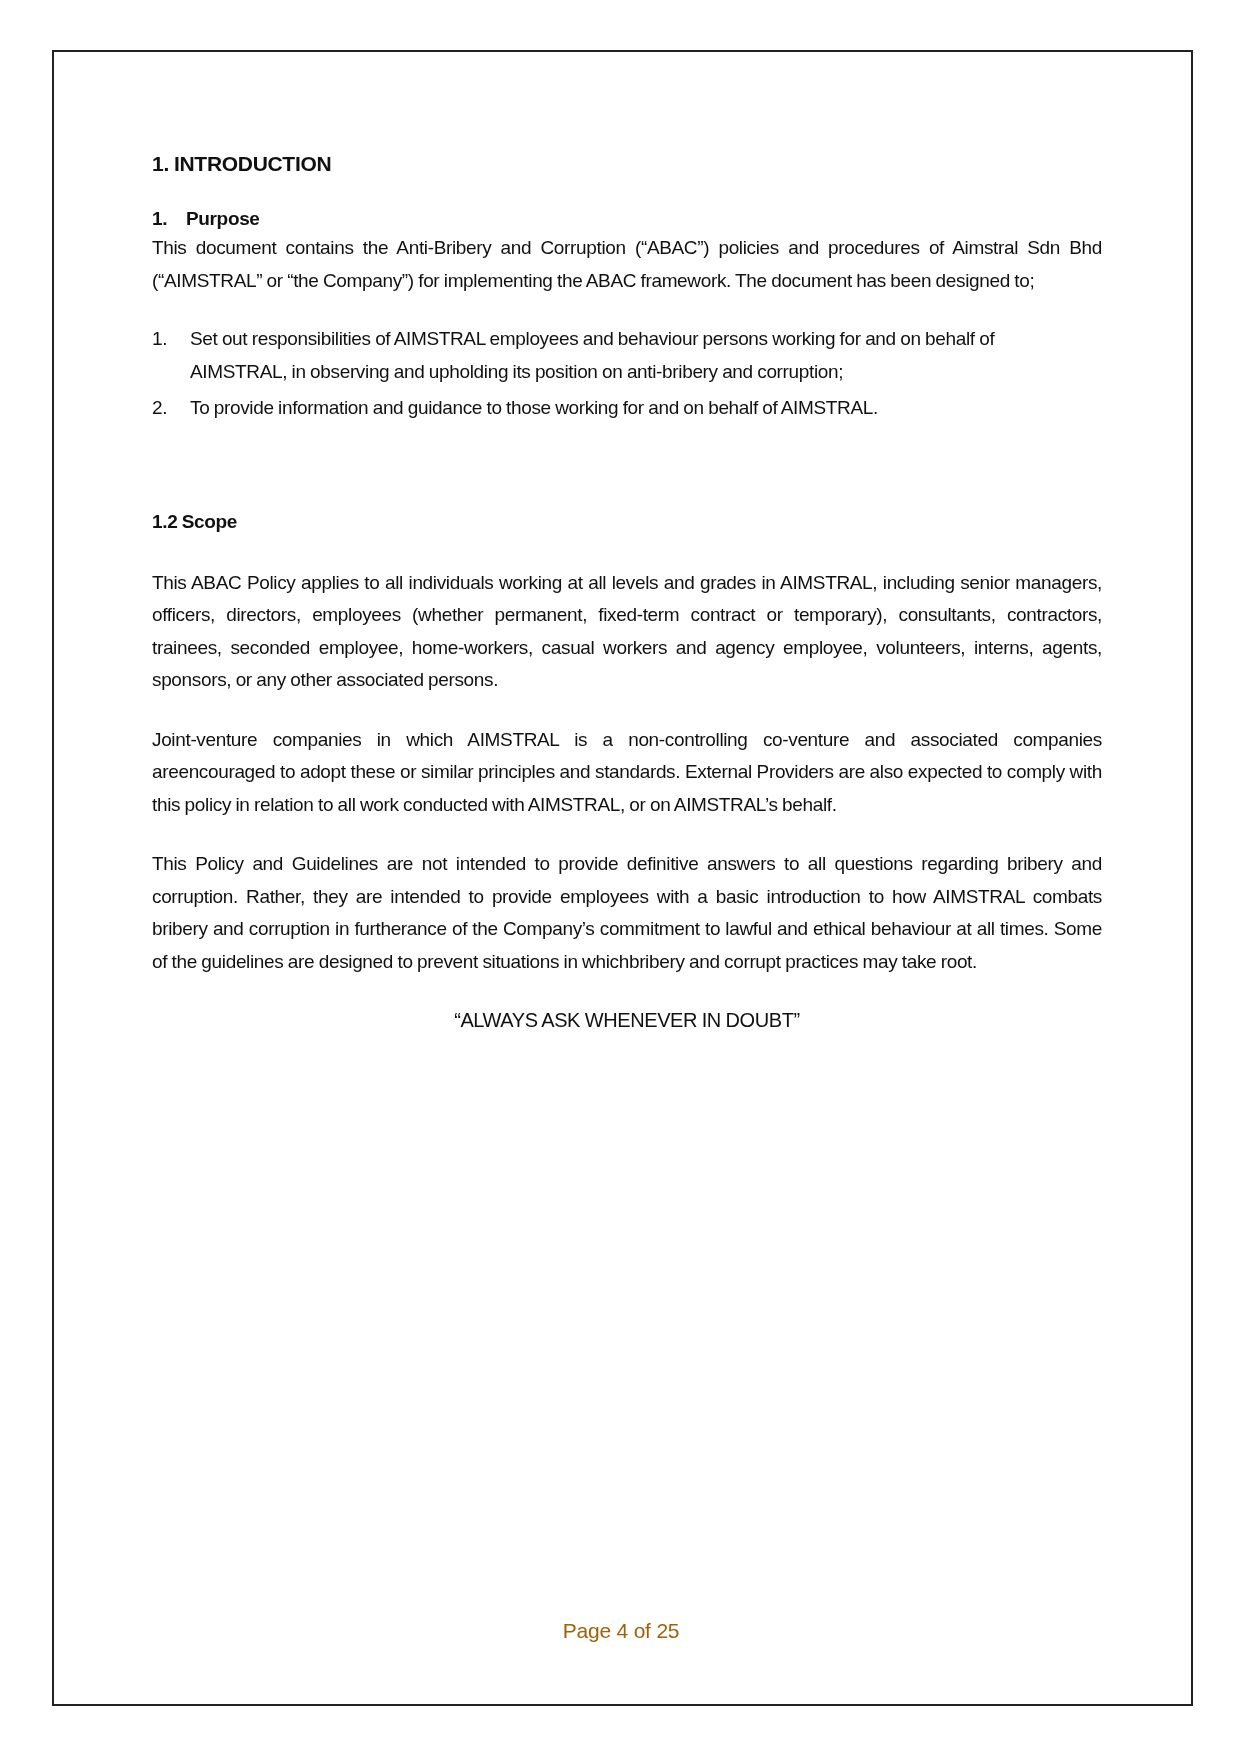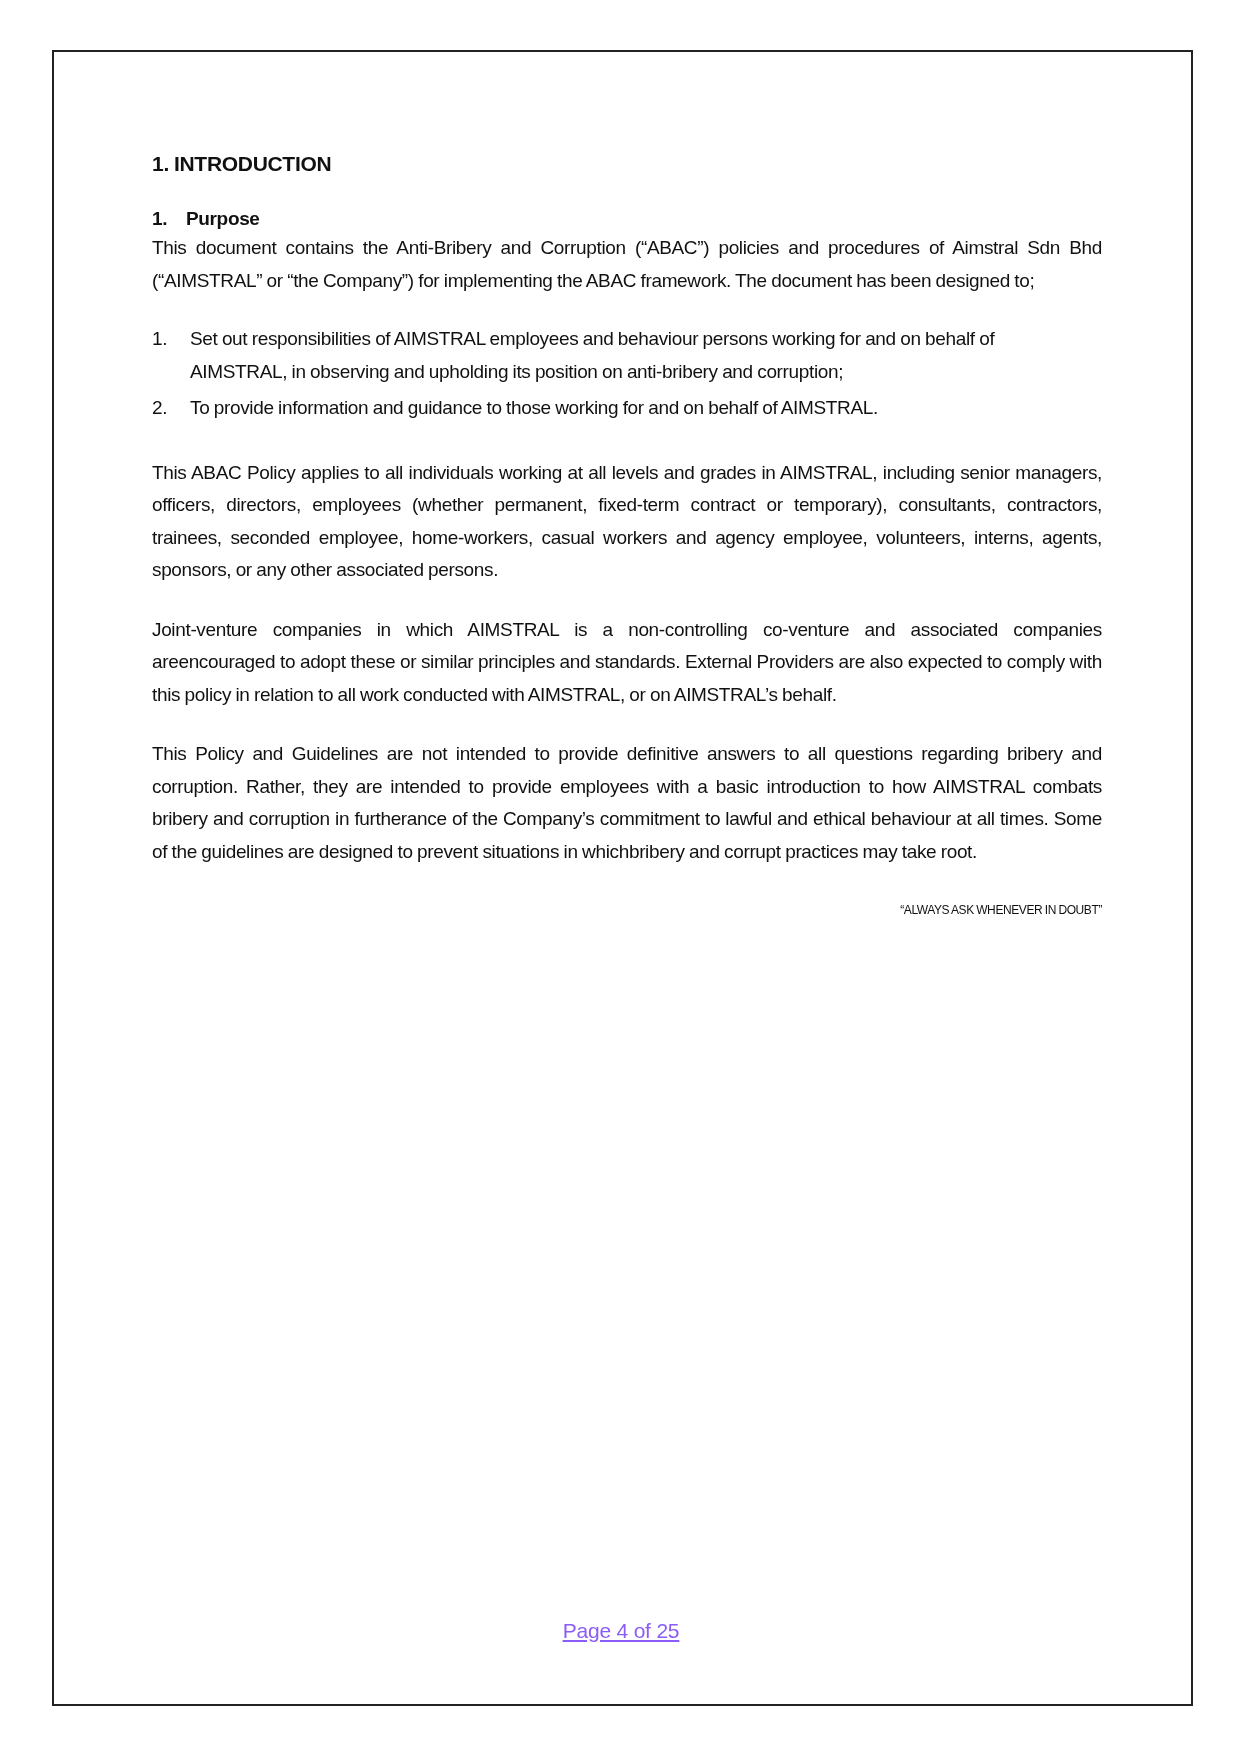--- a/index.html
+++ b/index.html
@@ -77,22 +77,22 @@
     .list-item .txt {
       flex: 1;
       padding-right: 60px;
     }
     .h2-scope { margin-top: 84px; }
     .para-scope1 { margin-top: 32px; }
     .para-gap { margin-top: 27px; }
     .para-last { text-align: left; }
     .motto {
       margin-top: 26px;
-      text-align: right;
-      font-size: 12px;
+      text-align: center;
+      font-size: 20px;
       line-height: 32px;
       letter-spacing: -0.4px;
     }
     .footer {
       position: absolute;
       left: 0;
       width: 1242px;
       top: 1619px;
       text-align: center;
       font-size: 21px;
@@ -119,21 +119,22 @@
     <li class="list-item">
       <span class="num">1.</span>
       <span class="txt">Set out responsibilities of AIMSTRAL employees and behaviour persons working for and on behalf of AIMSTRAL, in observing and upholding its position on anti-bribery and corruption;</span>
     </li>
     <li class="list-item">
       <span class="num">2.</span>
       <span class="txt">To provide information and guidance to those working for and on behalf of AIMSTRAL.</span>
     </li>
   </ul>
 
+  <h2 class="h2 h2-scope">1.2 Scope</h2>
 
   <p class="para para-scope1">This ABAC Policy applies to all individuals working at all levels and grades in AIMSTRAL, including senior managers, officers, directors, employees (whether permanent, fixed-term contract or temporary), consultants, contractors, trainees, seconded employee, home-workers, casual workers and agency employee, volunteers, interns, agents, sponsors, or any other associated persons.</p>
   <p class="para para-gap">Joint-venture companies in which AIMSTRAL is a non-controlling co-venture and associated companies areencouraged to adopt these or similar principles and standards. External Providers are also expected to comply with this policy in relation to all work conducted with AIMSTRAL, or on AIMSTRAL’s behalf.</p>
   <p class="para para-gap">This Policy and Guidelines are not intended to provide definitive answers to all questions regarding bribery and corruption. Rather, they are intended to provide employees with a basic introduction to how AIMSTRAL combats bribery and corruption in furtherance of the Company’s commitment to lawful and ethical behaviour at all times. Some of the guidelines are designed to prevent situations in whichbribery and corrupt practices may take root.</p>
 
   <div class="motto">“ALWAYS ASK WHENEVER IN DOUBT”</div>
 </div>
 
-<div class="footer" style="color: #8b5cf6; text-decoration: underline;">Page 4 of 25</div>
+<div class="footer" style="color: #a16207;">Page 4 of 25</div>
 
 </body></html>

